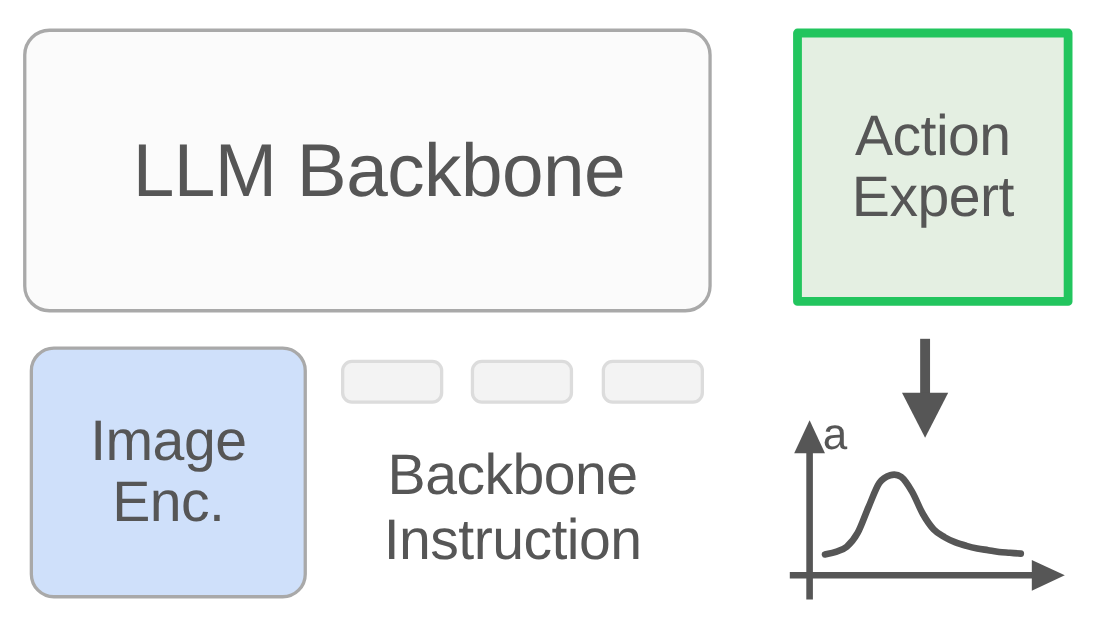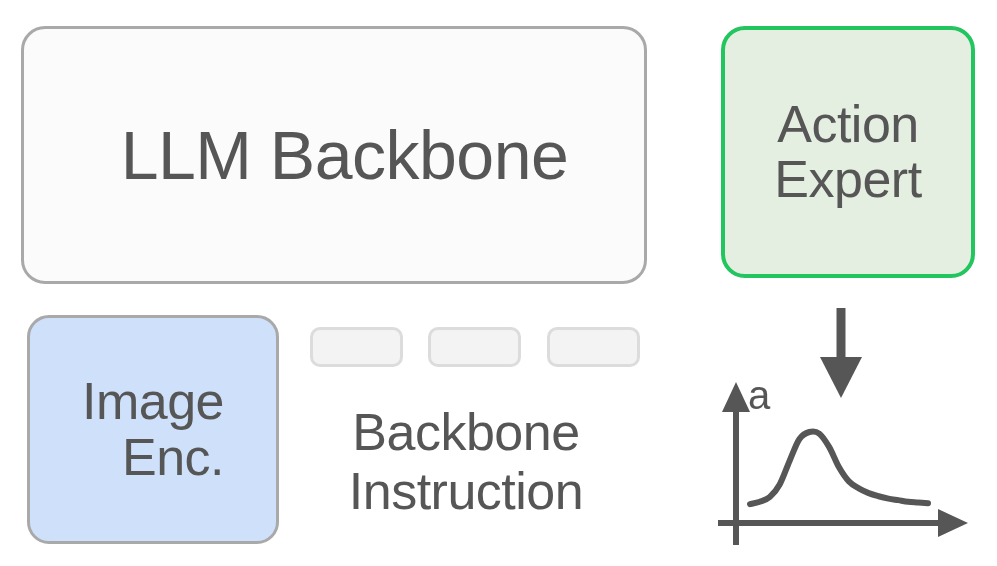--- a/index.html
+++ b/index.html
@@ -40,40 +40,39 @@
     letter-spacing: -0.5px;
     padding-left: 21px;
   }
 
   
   #action-expert {
     left: 721px;
     top: 26px;
     width: 254px;
     height: 252px;
-    border: 4px solid #22c55e;
-    border-radius: 24px;
+    border: 8px solid #22c55e;
+    border-radius: 4px;
     background: #e4efe2;
     font-size: 52px;
     letter-spacing: -0.5px;
   }
   #action-expert .lbl { white-space: pre-line; }
 
   
   #image-enc {
     left: 27px;
     top: 315px;
     width: 252px;
     height: 229px;
     border: 3px solid #a9a9a9;
     border-radius: 22px;
     background: #cfe0fa;
     font-size: 52px;
     letter-spacing: -0.5px;
-    text-align: right;
   }
   #image-enc .lbl { white-space: pre-line; }
 
   
   .chip {
     position: absolute;
     box-sizing: border-box;
     width: 93px;
     height: 40px;
     top: 327px;

